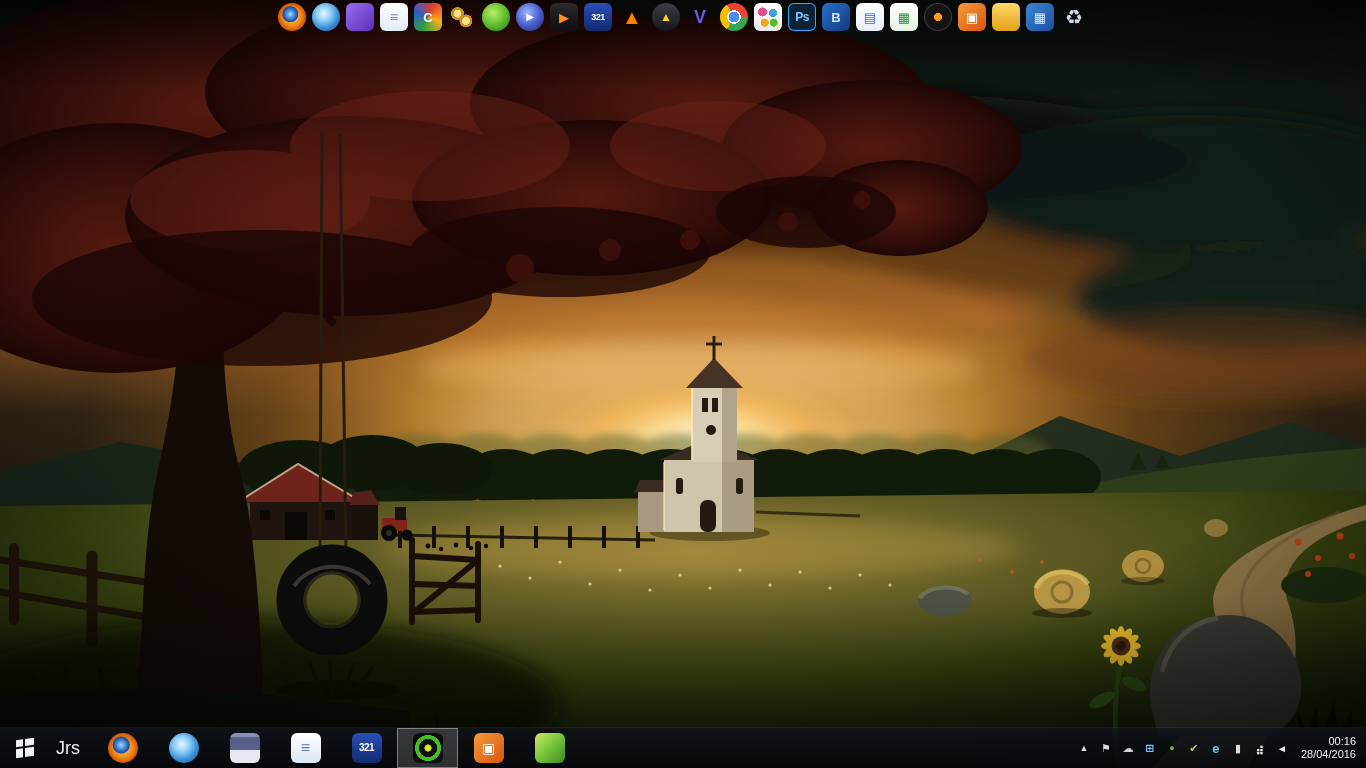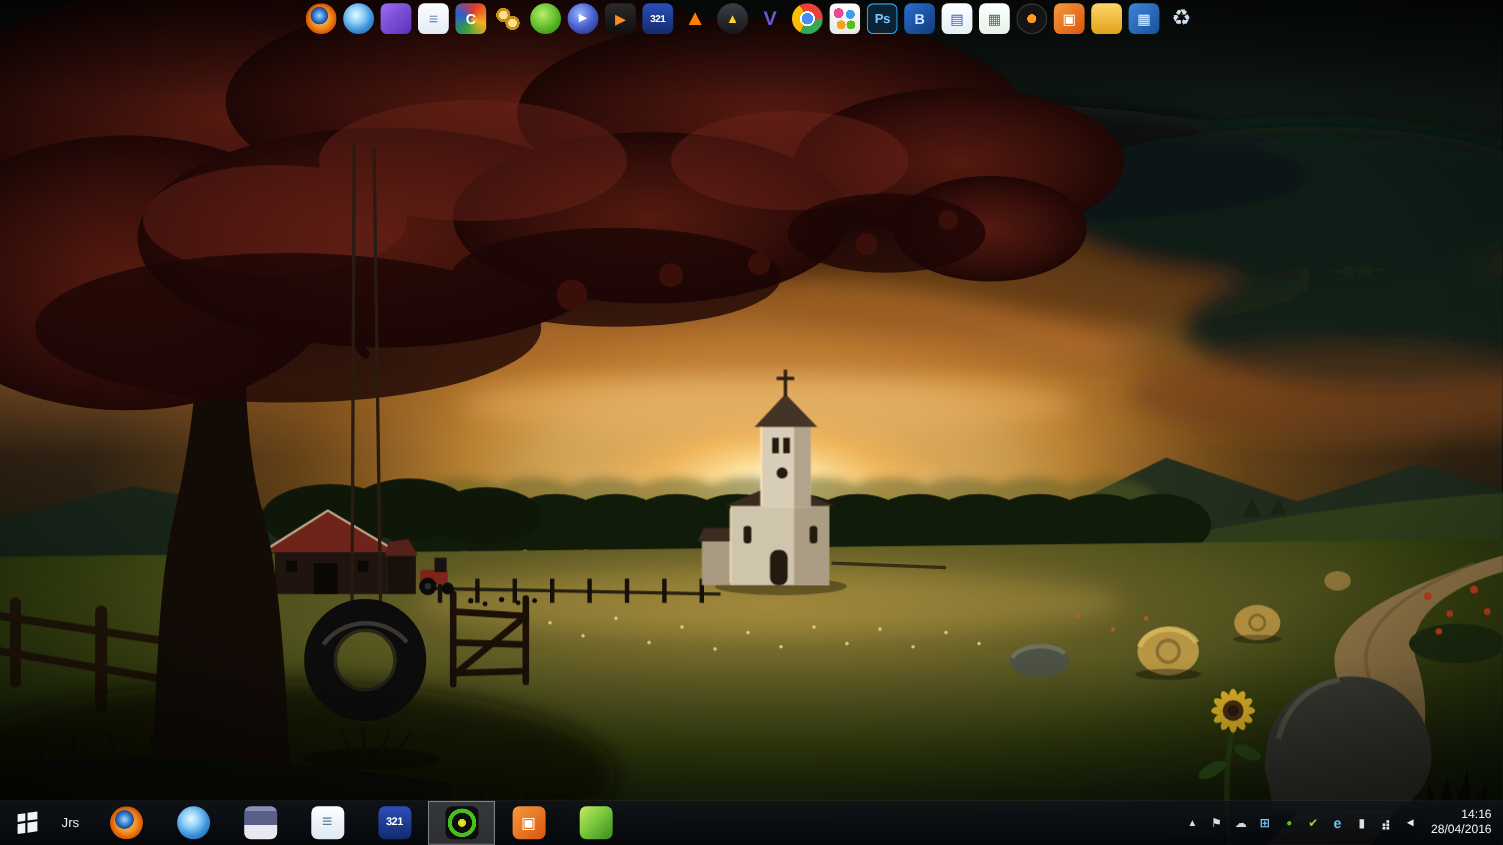--- a/index.html
+++ b/index.html
@@ -20,21 +20,21 @@
 
   
   .taskbar{position:absolute;left:0;right:0;bottom:0;height:40px;display:flex;align-items:stretch;
            background:linear-gradient(180deg,rgba(16,20,26,0.84),rgba(6,8,12,0.88));
            box-shadow:0 -1px 0 rgba(255,255,255,0.06);}
   .start-button{width:50px;border:0;background:transparent;display:flex;align-items:center;
                 justify-content:center;cursor:pointer;padding:0;}
   .winlogo{display:grid;grid-template-columns:7px 9px;grid-template-rows:7px 9px;gap:1.5px;
            transform:skewY(-8deg);}
   .winlogo i{background:#eef3f8;display:block;}
-  .user-label{display:flex;align-items:center;color:#e9eef3;font-size:12px;padding:0 12px 0 6px;cursor:pointer;}
+  .user-label{display:flex;align-items:center;color:#e9eef3;font-size:18px;padding:0 12px 0 6px;cursor:pointer;}
   .pinned{display:flex;align-items:stretch;}
   .task-btn{width:61px;display:flex;align-items:center;justify-content:center;cursor:pointer;}
   .task-btn .icon{width:30px;height:30px;flex:none;}
   .task-btn .glyph{font-size:15px;}
   .task-btn.active{background:rgba(255,255,255,0.16);box-shadow:inset 0 0 0 1px rgba(255,255,255,0.38);}
   .spacer{flex:1;}
   .tray{display:flex;align-items:center;gap:4px;padding:0 4px;}
   .tray-icon{width:18px;height:40px;display:flex;align-items:center;justify-content:center;
              font-size:11px;color:#d8dee4;cursor:pointer;font-weight:600;}
   .clock{display:flex;flex-direction:column;align-items:flex-end;justify-content:center;
@@ -539,18 +539,18 @@
         <span class="tray-icon" style="color: rgb(207, 214, 221);">☁</span>
         <span class="tray-icon" style="color: rgb(126, 200, 255);">⊞</span>
         <span class="tray-icon" style="color: rgb(88, 195, 34); font-size: 9px;">●</span>
         <span class="tray-icon" style="color: rgb(168, 209, 79);">✔</span>
         <span class="tray-icon" style="color: rgb(106, 196, 240); font-size: 13px;">e</span>
         <span class="tray-icon" style="color: rgb(216, 222, 228);">▮</span>
         <span class="tray-icon" style="color: rgb(230, 236, 240); font-size: 12px;">⣴</span>
         <span class="tray-icon" style="color: rgb(230, 236, 240); font-size: 10px;">◄</span>
       </div>
     <div class="clock">
-      <div class="time">14:16</div>
+      <div class="time">00:16</div>
       <div class="date">28/04/2016</div>
     </div>
   </div>
 
 </div>
 
 </body></html>

